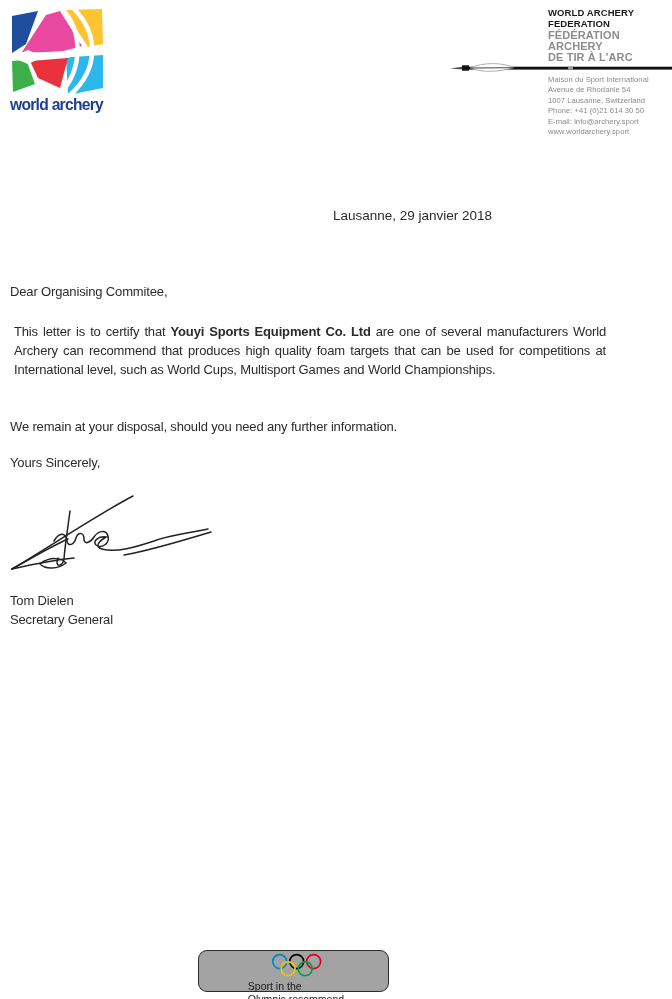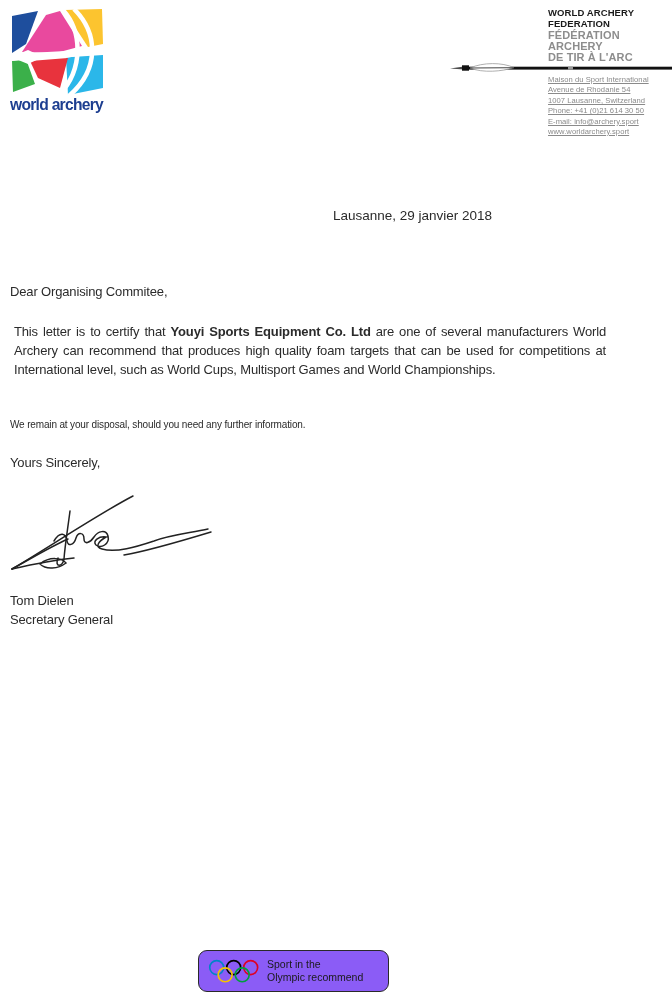--- a/index.html
+++ b/index.html
@@ -15,36 +15,36 @@
     letter-spacing:-0.8px;transform:scaleX(0.92);transform-origin:left top;
     white-space:nowrap;
   }
   
   .fed-en{position:absolute;left:548px;top:7px;font-size:9.5px;font-weight:bold;
     line-height:11px;color:#1a1a1a;letter-spacing:0.1px;}
   .fed-fr{position:absolute;left:548px;top:30px;font-size:11px;font-weight:bold;
     line-height:11px;color:#8d8d8d;letter-spacing:0.1px;}
   .arrow-graphic{position:absolute;left:450px;top:61px;width:222px;height:14px;}
   .address{position:absolute;left:548px;top:75px;font-size:7.6px;line-height:10.4px;
-    color:#8a8a8a;letter-spacing:0.05px;text-decoration:underline;}
+    color:#8a8a8a;letter-spacing:0.05px;}
   
   .dateline{position:absolute;left:333px;top:208px;font-size:13.5px;}
   .salutation{position:absolute;left:10px;top:284px;font-size:13px;letter-spacing:-0.15px;}
   .body-par{position:absolute;left:14px;top:322px;width:592px;font-size:13px;
     line-height:19px;text-align:justify;letter-spacing:-0.15px;}
   .body-par b{letter-spacing:-0.15px;}
-  .closing-line{position:absolute;left:10px;top:419px;font-size:10px;letter-spacing:-0.15px;}
+  .closing-line{position:absolute;left:10px;top:419px;font-size:13px;letter-spacing:-0.15px;}
   .signoff{position:absolute;left:10px;top:455px;font-size:13px;letter-spacing:-0.15px;}
   .signature{position:absolute;left:4px;top:483px;width:212px;height:94px;}
   .signer{position:absolute;left:10px;top:591px;font-size:13px;line-height:19px;letter-spacing:-0.15px;}
   
   .olympic-badge{
     position:absolute;left:198px;top:950px;width:189px;height:40px;
-    border:1.3px solid #2a2a2a;border-radius:9px;background:#8b5cf6;
-    display:flex;align-items:center;
+    border:1.3px solid #2a2a2a;border-radius:9px;background:#a3a3a3;
+    display:flex;align-items:center;flex-direction:column;
   }
   .rings{width:54px;height:29px;margin-left:9px;flex:0 0 auto;}
   .badge-label{font-size:10.5px;line-height:13px;color:#1a1a1a;margin-left:5px;}
 </style>
 </head>
 <body>
 
 <div class="page" style="background: rgb(255, 255, 255); color: rgb(43, 43, 43);">
 
   <svg class="logo-emblem" viewBox="0 0 93 87" aria-hidden="true">

